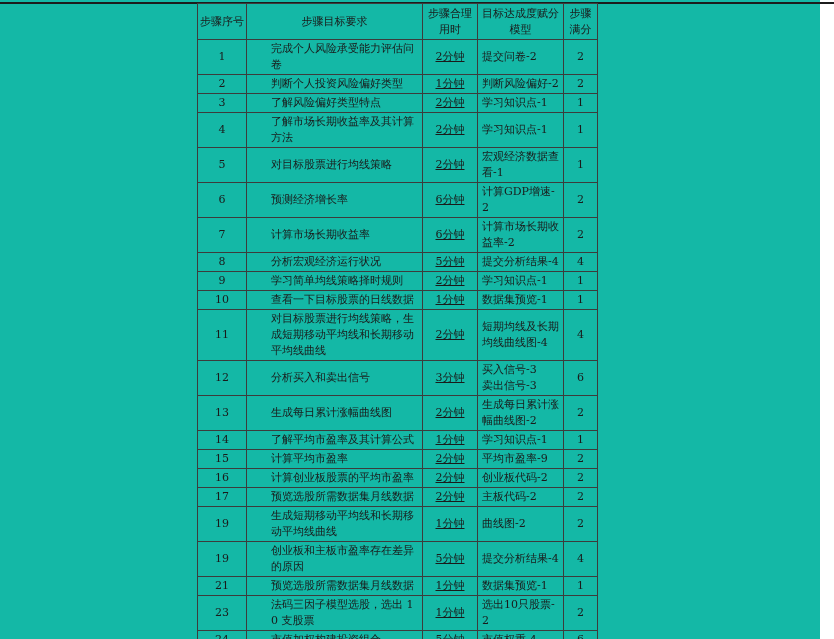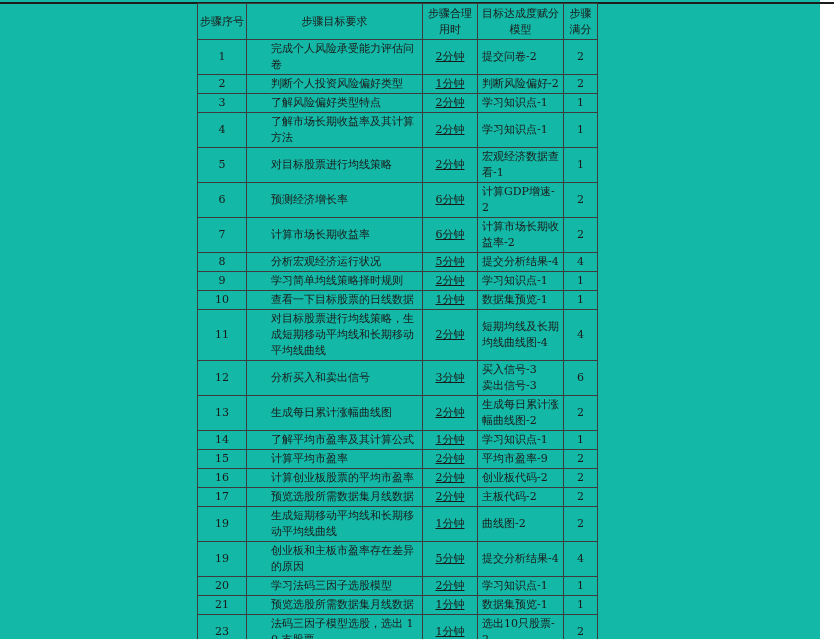--- a/index.html
+++ b/index.html
@@ -235,29 +235,20 @@
         <tr>
           <td class="col-no">19</td>
           <td class="col-req">创业板和主板市盈率存在差异的原因</td>
           <td class="col-time">5分钟</td>
           <td class="col-model">
             <div class="model-line">提交分析结果-4</div>
           </td>
           <td class="col-score">4</td>
         </tr>
         <tr>
-          <td class="col-no">20</td>
-          <td class="col-req">学习法码三因子选股模型</td>
-          <td class="col-time">2分钟</td>
-          <td class="col-model">
-            <div class="model-line">学习知识点-1</div>
-          </td>
-          <td class="col-score">1</td>
-        </tr>
-        <tr>
           <td class="col-no">21</td>
           <td class="col-req">预览选股所需数据集月线数据</td>
           <td class="col-time">1分钟</td>
           <td class="col-model">
             <div class="model-line">数据集预览-1</div>
           </td>
           <td class="col-score">1</td>
         </tr>
         <tr>
           <td class="col-no">23</td>

